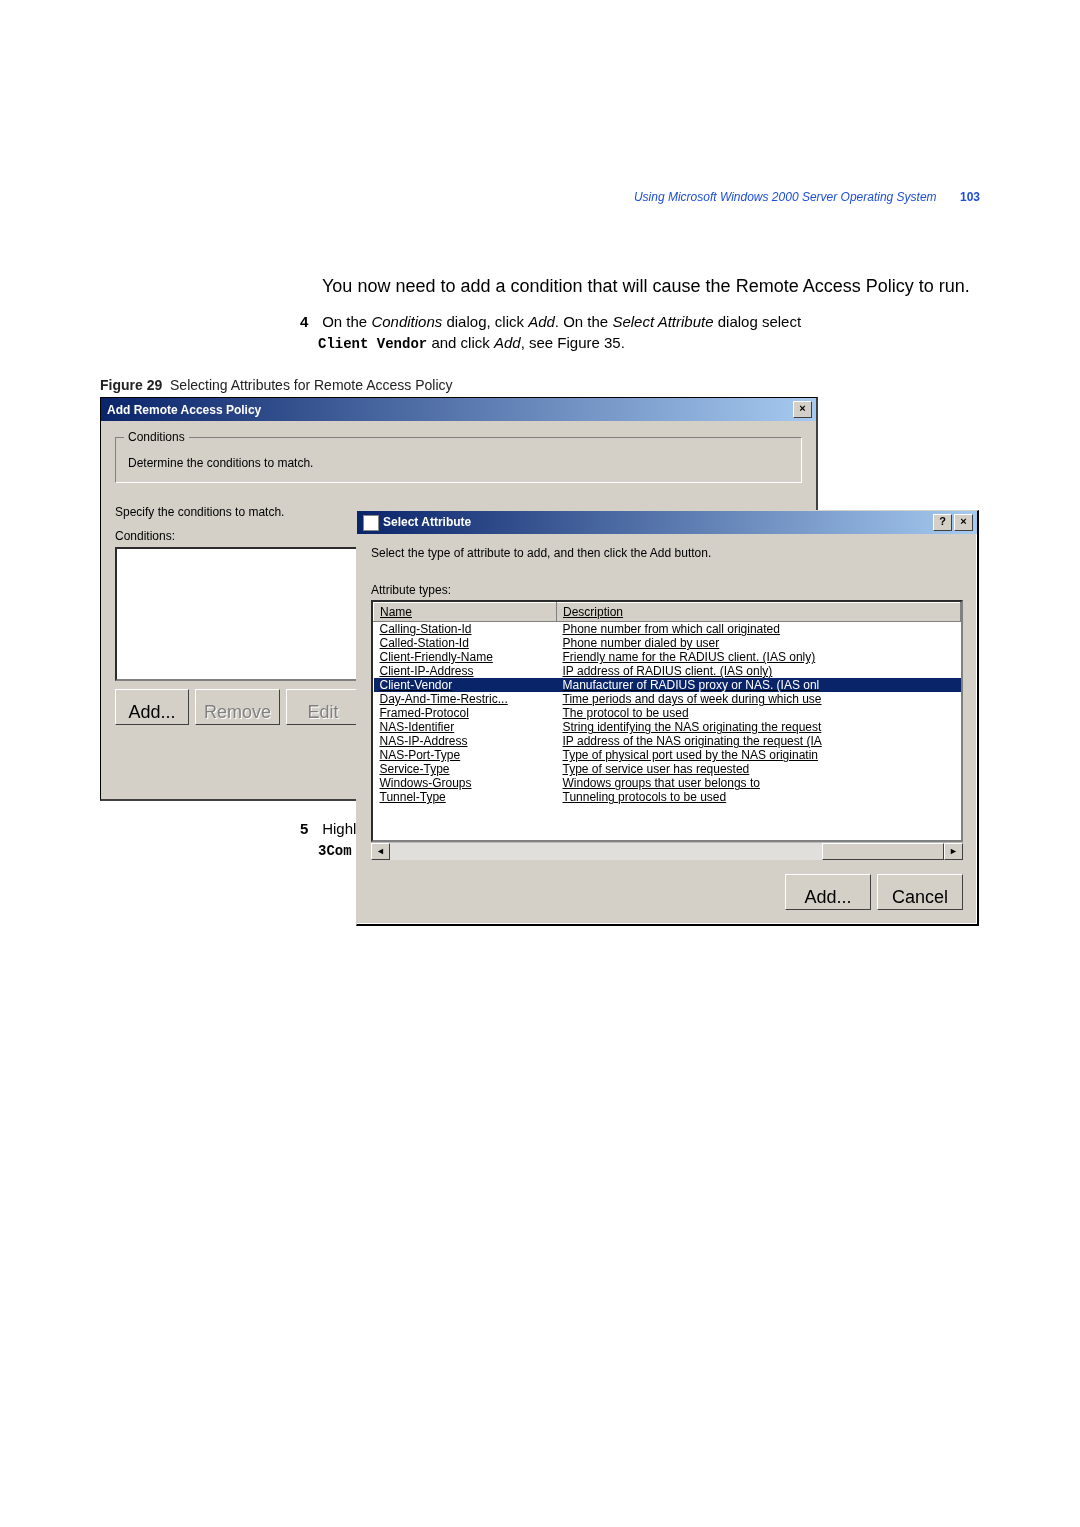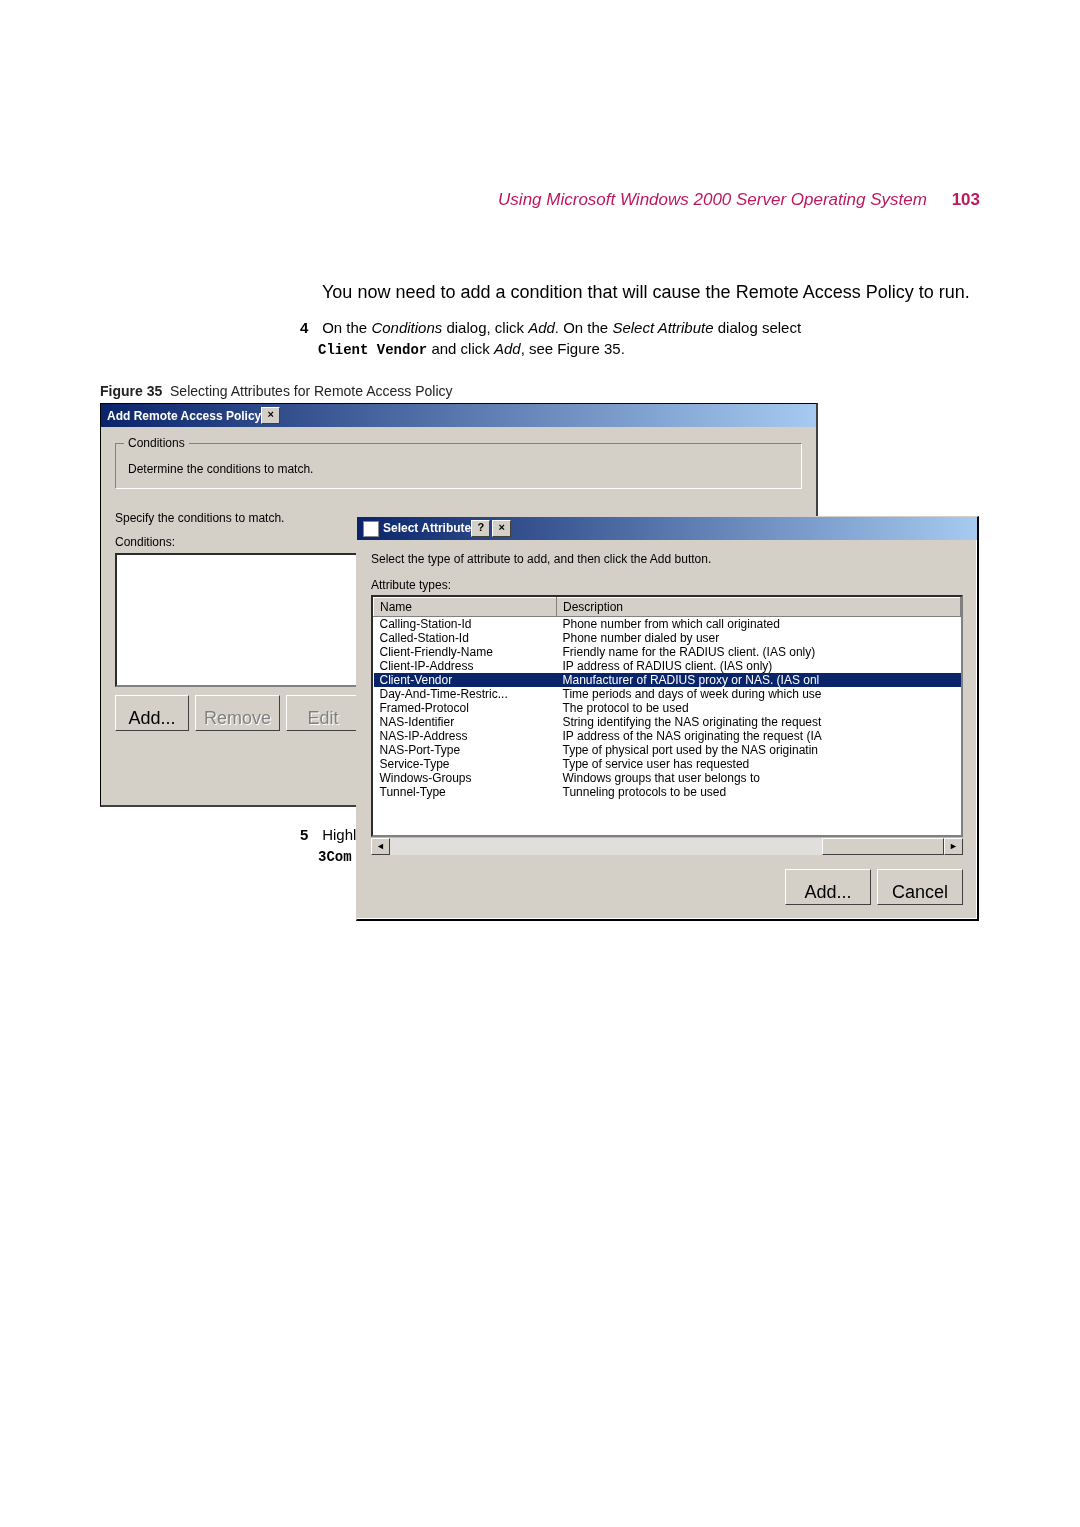--- a/index.html
+++ b/index.html
@@ -12,22 +12,22 @@
     width: 1080px;
   }
   .page {
     width: 1080px;
     padding: 190px 100px 400px 100px;
     box-sizing: border-box;
   }
   .header {
     text-align: right;
     font-style: italic;
-    font-size: 17px;
-    color: #be185d;
+    font-size: 12px;
+    color: #1d4ed8;
   }
   .header .pagenum {
     font-style: normal;
     font-weight: bold;
     margin-left: 20px;
   }
   .body-text {
     margin-left: 222px;
     margin-right: 0;
     margin-top: 70px;
@@ -65,21 +65,21 @@
     margin-top: 4px;
     font-family: Tahoma, sans-serif;
     font-size: 12px;
   }
   .titlebar {
     background: linear-gradient(to right, #0a246a, #a6caf0);
     color: #fff;
     font-weight: bold;
     padding: 3px 4px 3px 6px;
     display: flex;
-    justify-content: flex-start;
+    justify-content: space-between;
     align-items: center;
     font-size: 12px;
   }
   .titlebar .icons { display: flex; gap: 2px; }
   .win-btn {
     width: 17px;
     height: 15px;
     background: #d4d0c8;
     border: 1px solid #fff;
     border-right-color: #404040;
@@ -148,20 +148,21 @@
     font-family: Tahoma, sans-serif;
   }
   .overlay .obody { padding: 12px 14px 14px 14px; }
   .attr-list {
     background: #fff;
     border: 2px inset #808080;
     height: 238px;
     overflow: hidden;
     position: relative;
     margin-top: 3px;
+    text-decoration: underline;
   }
   .attr-table { width: 100%; border-collapse: collapse; font-size: 12px; }
   .attr-table th {
     text-align: left;
     font-weight: normal;
     background: #d4d0c8;
     border: 1px solid #fff;
     border-right-color:#808080;
     border-bottom-color:#808080;
     padding: 2px 6px;
@@ -207,21 +208,21 @@
 
   <div class="body-text">You now need to add a condition that will cause the Remote Access Policy to run.</div>
 
   <div class="step">
     <span class="num">4</span>
     <span>On the </span><span class="italic">Conditions</span><span> dialog, click </span><span class="italic">Add</span><span>. On the </span><span class="italic">Select Attribute</span><span> dialog select </span><br>
     <span style="display:inline-block;width:18px;"></span><span class="mono">Client Vendor</span><span> and click </span><span class="italic">Add</span><span>, see Figure 35.</span>
   </div>
 
   <div class="fig-caption">
-    <b>Figure 35</b>&nbsp;&nbsp;<span>Selecting Attributes for Remote Access Policy</span>
+    <b>Figure 29</b>&nbsp;&nbsp;<span>Selecting Attributes for Remote Access Policy</span>
   </div>
 
   <div class="dialog">
     <div class="titlebar">
       <span>Add Remote Access Policy</span>
       <div class="icons">
         <div class="win-btn">×</div>
       </div>
     </div>
     <div class="panel-body">
@@ -243,21 +244,21 @@
     <div class="overlay">
       <div class="titlebar">
         <span><span style="display:inline-block;width:14px;height:14px;background:#fff;border:1px solid #888;margin-right:4px;vertical-align:middle;"></span><span>Select Attribute</span></span>
         <div class="icons">
           <div class="win-btn">?</div>
           <div class="win-btn">×</div>
         </div>
       </div>
       <div class="obody">
         <div>Select the type of attribute to add, and then click the Add button.</div>
-        <div style="margin-top:12px;">Attribute types:</div>
+        <div style="margin-top:23px;">Attribute types:</div>
         <div class="attr-list">
           <table class="attr-table">
             <thead>
               <tr>
                 <th style="width:170px;">Name</th>
                 <th>Description</th>
               </tr>
             </thead>
             <tbody id="attr-rows">
                 <tr>

